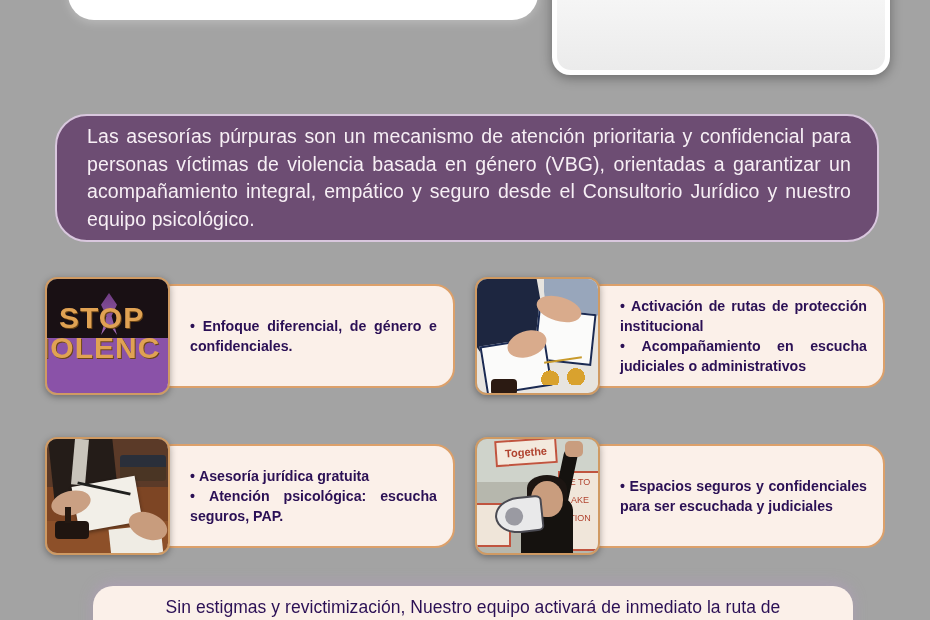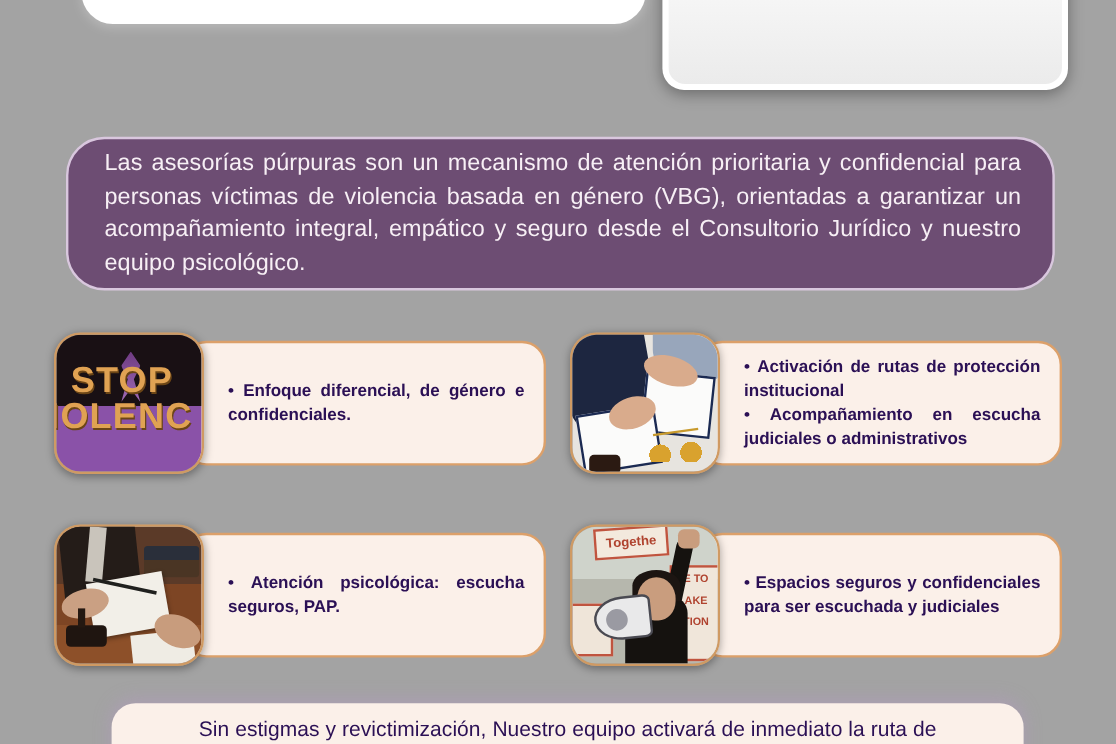--- a/index.html
+++ b/index.html
@@ -105,21 +105,21 @@
     position:relative;
     display:flex;
     align-items:flex-start;
   }
 
   
   .thumb {
     position:relative;
     z-index:3;
     width:125px; height:118px;
-    border-radius:22px;
+    border-radius:12px;
     border:2px solid #cf9a63;
     overflow:hidden;
     flex:0 0 auto;
     box-shadow:0 2px 7px rgba(0,0,0,.35);
   }
 
   
   .panel {
     position:relative;
     z-index:1;
@@ -298,21 +298,21 @@
     display:block; font-size:11px; color:#b0432f;
     font-weight:bold; text-align:center; line-height:22px;
   }
   .img-protest .sign-right {
     position:absolute; right:-4px; top:32px;
     width:44px; height:80px; background:#f0e6da;
     border:2px solid #c0543f;
   }
   .img-protest .sign-right span {
     display:block; font-size:9px; color:#b0432f;
-    font-weight:bold; text-align:center; line-height:18px;
+    font-weight:normal; text-align:center; line-height:18px;
   }
   .img-protest .sign-left {
     position:absolute; left:-2px; bottom:6px;
     width:36px; height:44px; background:#efe5d9;
     border:2px solid #c0543f;
   }
   .img-protest .body {
     position:absolute; left:44px; bottom:-6px;
     width:52px; height:62px; background:#15120f; border-radius:14px 14px 0 0;
   }
@@ -428,20 +428,21 @@
           <div class="paper"></div>
           <div class="pen"></div>
           <div class="hand1"></div>
           <div class="gavel"></div>
           <div class="notepad"></div>
           <div class="hand2"></div>
         </div>
       </div>
       <div class="panel">
         <ul>
+          <li>Asesoría jurídica gratuita</li>
           <li>Atención psicológica: escucha seguros, PAP.</li>
         </ul>
       </div>
     </div>
 
     <div class="card">
       <div class="thumb">
         <div class="img-protest">
           <div class="sign-top">
             <span>Togethe</span>

